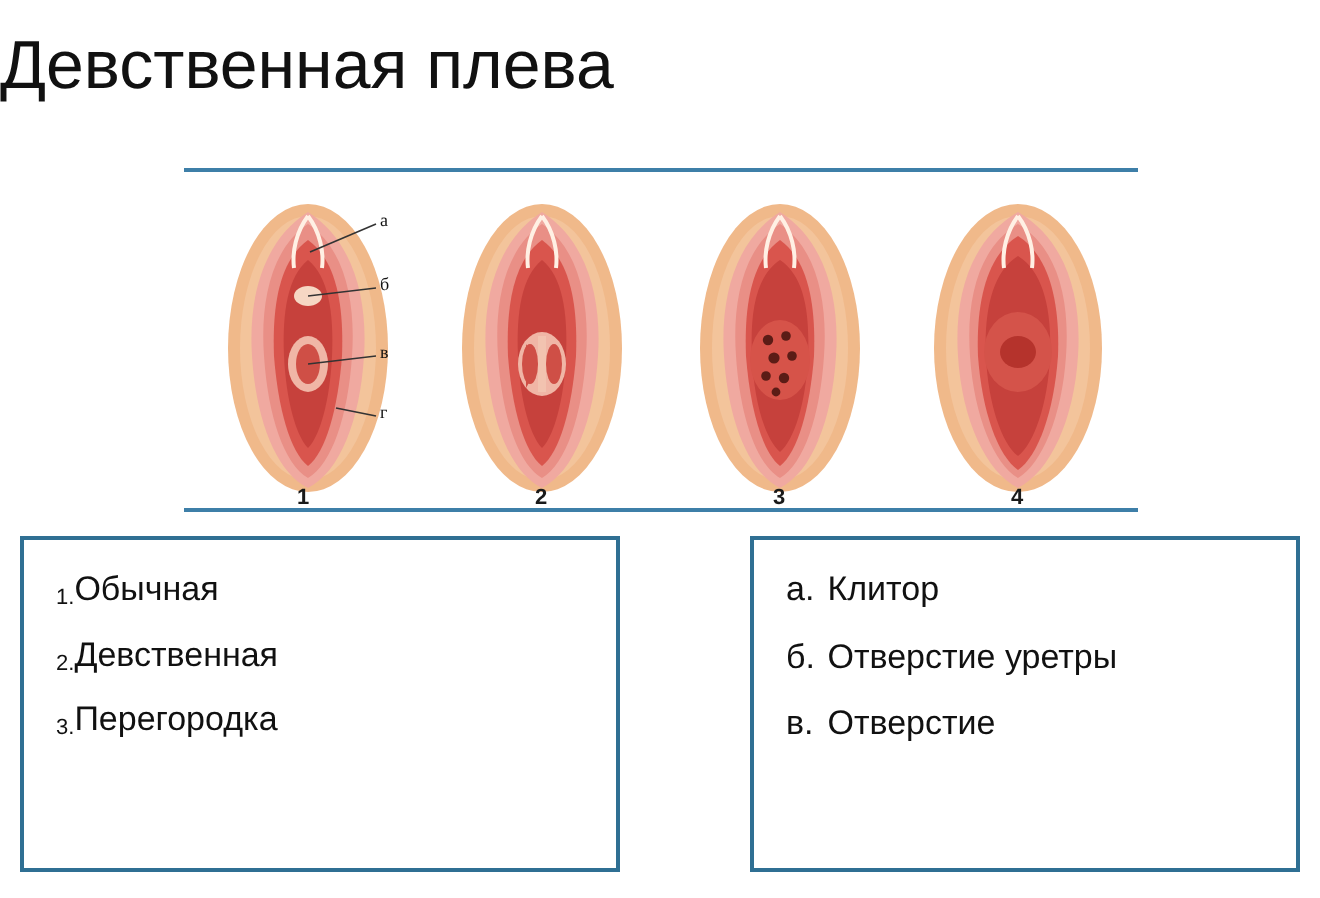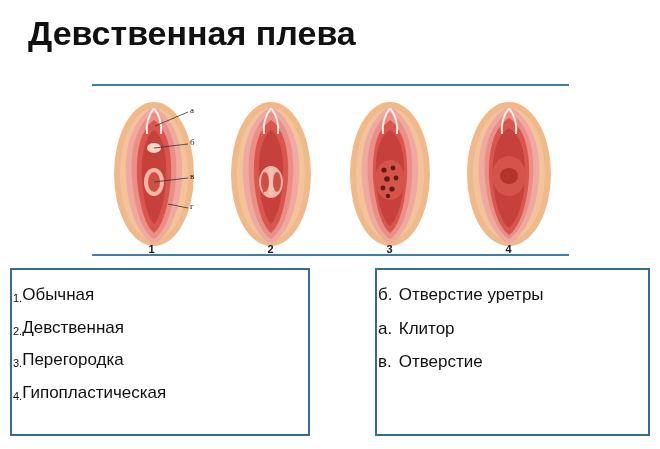--- a/index.html
+++ b/index.html
@@ -9,24 +9,24 @@
   body {
     width: 660px;
     height: 449px;
     background: #ffffff;
     font-family: "Liberation Sans", sans-serif;
     position: relative;
     overflow: hidden;
   }
   #title {
     position: absolute;
-    left: 28px;
+    left: 0;
     top: 14px;
     font-size: 34px;
-    font-weight: bold;
+    font-weight: normal;
     color: #111111;
     letter-spacing: 0px;
     white-space: nowrap;
   }
   #figure {
     position: absolute;
     left: 92px;
     top: 84px;
     width: 477px;
     height: 172px;
@@ -71,21 +71,21 @@
     height: 168px;
   }
   #box-right {
     left: 375px;
     top: 268px;
     width: 275px;
     height: 168px;
   }
   .list {
     margin: 0;
-    padding: 16px 0 0 1px;
+    padding: 16px 0 0 16px;
     list-style: none;
   }
   .list li {
     font-size: 17px;
     color: #111111;
     margin-bottom: 14px;
     line-height: 1.1;
     white-space: nowrap;
   }
   .idx {
@@ -193,23 +193,22 @@
     </svg>
     <div class="fignum">4</div>
   </div>
 </div>
 
 <div class="box" id="box-left">
   <ul class="list">
     <li><span class="idx">1.</span><span>Обычная</span></li>
     <li><span class="idx">2.</span><span>Девственная</span></li>
     <li><span class="idx">3.</span><span>Перегородка</span></li>
-    <li><span class="idx">4.</span><span>Гипопластическая</span></li>
   </ul>
 </div>
 
 <div class="box" id="box-right">
   <ul class="list list-right">
+    <li><span class="marker">а.</span> <span>Клитор</span></li>
     <li><span class="marker">б.</span> <span>Отверстие уретры</span></li>
-    <li><span class="marker">а.</span> <span>Клитор</span></li>
     <li><span class="marker">в.</span> <span>Отверстие</span></li>
   </ul>
 </div>
 
 </body></html>

